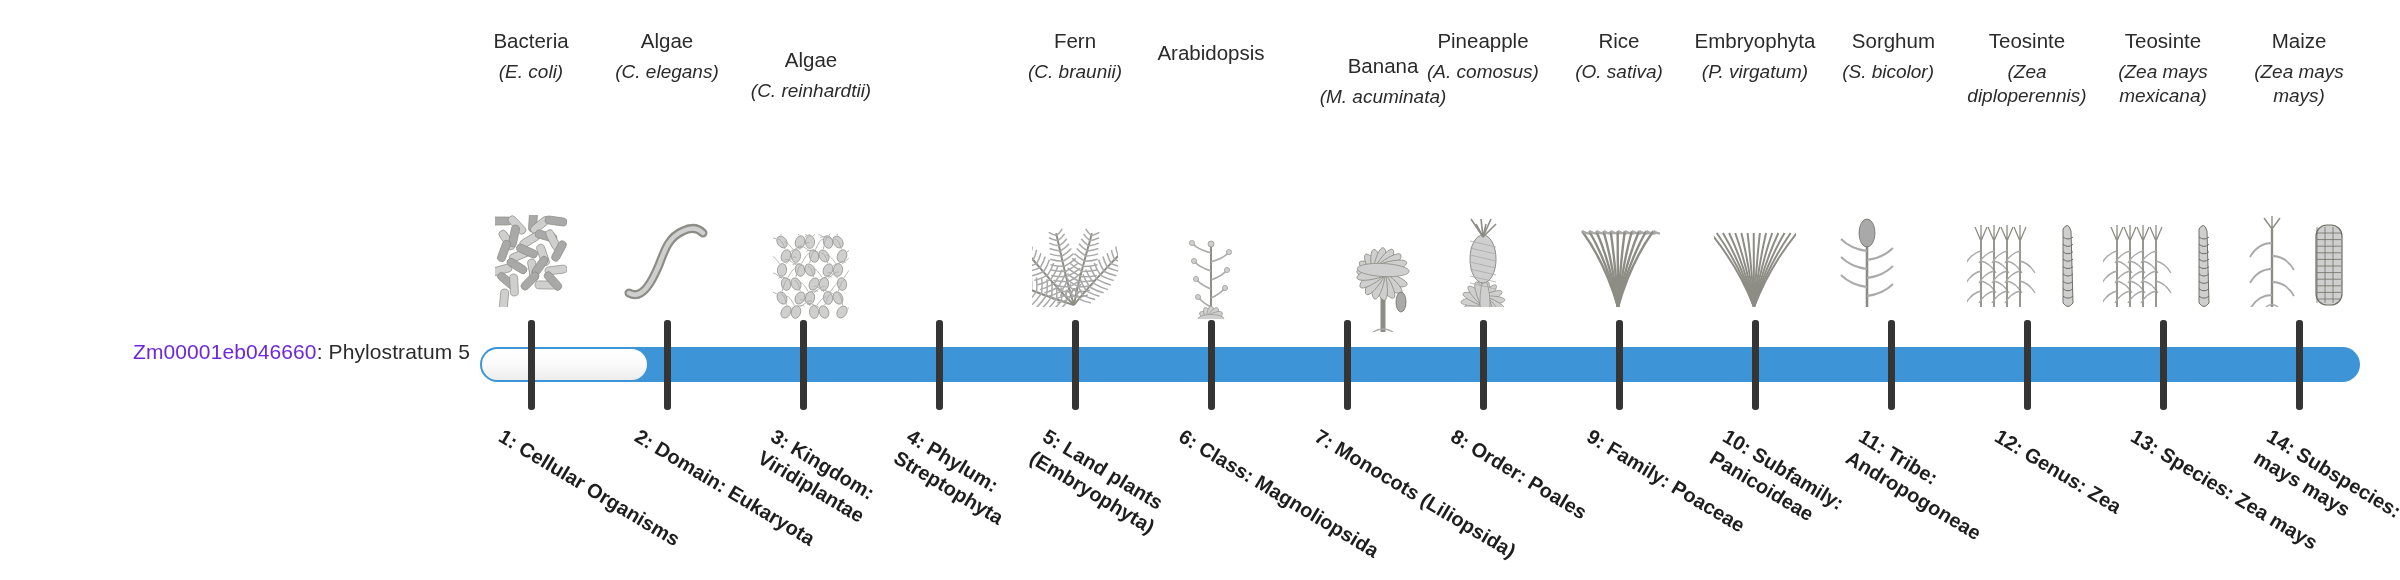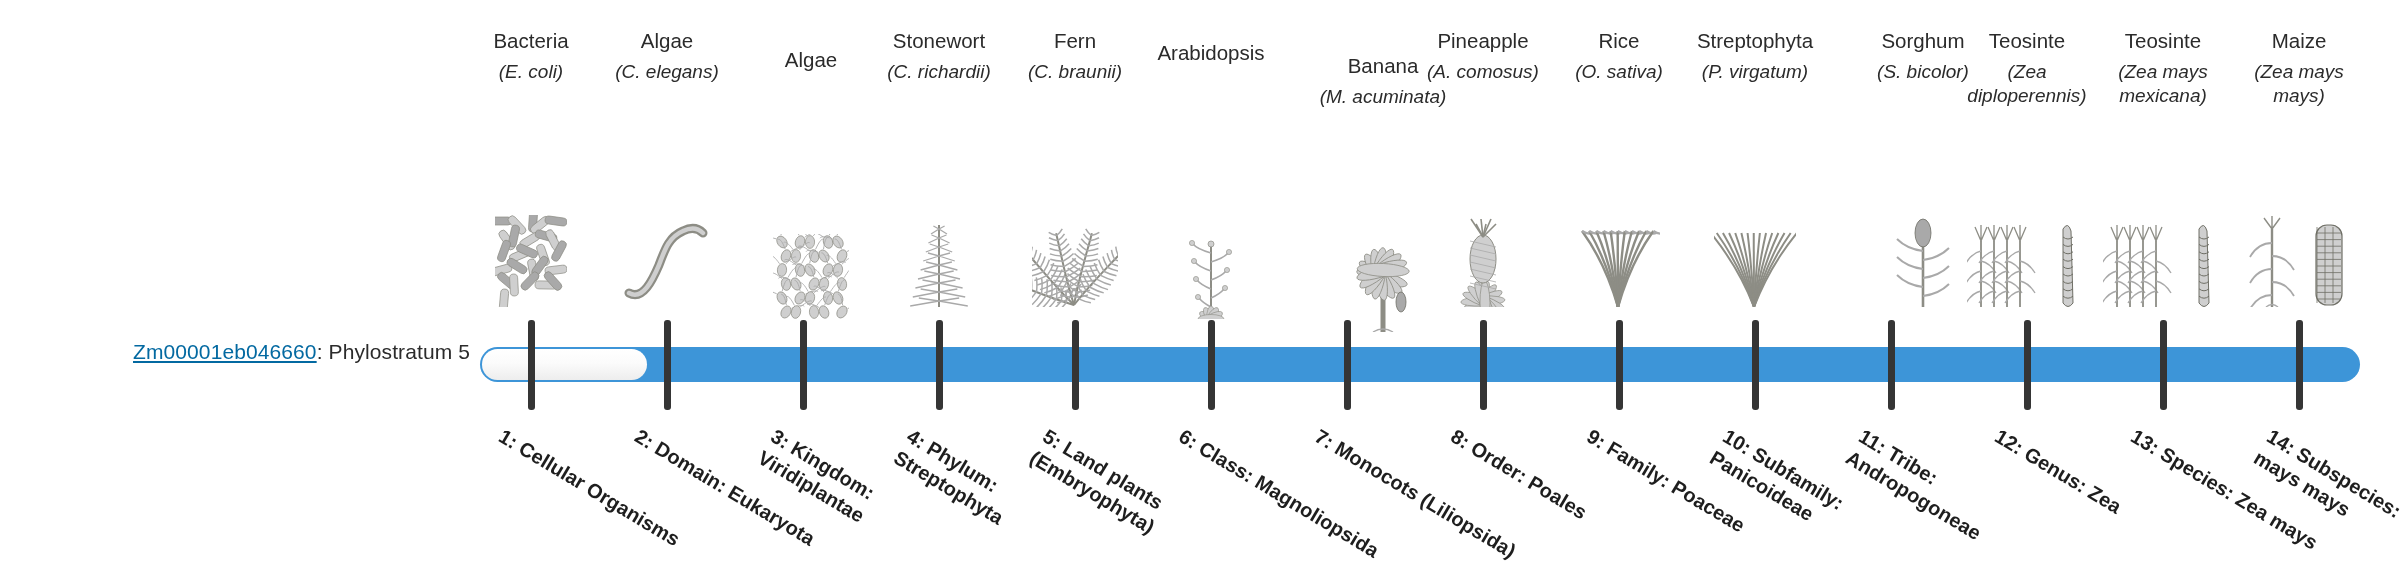--- a/index.html
+++ b/index.html
@@ -23,22 +23,21 @@
     left: 0px;
     top: 340px;
     width: 470px;
     text-align: right;
     font-size: 21px;
     color: #2b2b2b;
     white-space: nowrap;
     letter-spacing: 0.1px;
   }
   #gene-caption .gene-link {
-    color: #0369a1;
-    text-decoration: underline;
+    color: #6d28d9;
     cursor: pointer;
   }
 
   
   #columns {
     position: absolute;
     left: 463px;
     top: 28px;
     width: 1904px;
     height: 282px;
@@ -232,20 +231,21 @@
         <div class="latin-name">(C. elegans)</div>
         <div class="organism-art">
           <svg width="96" height="92" viewBox="0 0 96 92">
             <path d="M10 78 C 24 86, 34 64, 40 50 C 46 34, 50 22, 64 16 C 74 11, 80 14, 84 18" fill="none" stroke="#8d8d85" stroke-width="9" stroke-linecap="round"></path>
             <path d="M10 78 C 24 86, 34 64, 40 50 C 46 34, 50 22, 64 16 C 74 11, 80 14, 84 18" fill="none" stroke="#cfcfcf" stroke-width="4.5" stroke-linecap="round"></path>
           </svg>
         </div>
       </div>
       <div class="species-col" style="left: 280px; margin-top: 19px;">
         <div class="common-name">Algae</div>
+        <div class="latin-name">(C. reinhardtii)</div>
         <div class="organism-art">
           <svg width="76" height="92" viewBox="0 0 76 92">
             <g transform="translate(9,8) rotate(-35)">
               <ellipse rx="4.6" ry="6.4" fill="#cfcfcf" stroke="#8d8d85" stroke-width="0.7"></ellipse>
               <path d="M-3 -6 C -8 -12, -11 -14, -13 -13" fill="none" stroke="#a9a9a9" stroke-width="0.8"></path>
               <path d="M3 -6 C 8 -12, 11 -15, 13 -14" fill="none" stroke="#a9a9a9" stroke-width="0.8"></path>
             </g>
             <g transform="translate(27,8) rotate(18)">
               <ellipse rx="4.6" ry="6.4" fill="#cfcfcf" stroke="#8d8d85" stroke-width="0.7"></ellipse>
               <path d="M-3 -6 C -8 -12, -11 -14, -13 -13" fill="none" stroke="#a9a9a9" stroke-width="0.8"></path>
@@ -384,38 +384,20 @@
             <g transform="translate(51,78) rotate(-21)">
               <ellipse rx="4.6" ry="6.4" fill="#cfcfcf" stroke="#8d8d85" stroke-width="0.7"></ellipse>
               <path d="M-3 -6 C -8 -12, -11 -14, -13 -13" fill="none" stroke="#a9a9a9" stroke-width="0.8"></path>
               <path d="M3 -6 C 8 -12, 11 -15, 13 -14" fill="none" stroke="#a9a9a9" stroke-width="0.8"></path>
             </g>
             <g transform="translate(69,78) rotate(32)">
               <ellipse rx="4.6" ry="6.4" fill="#cfcfcf" stroke="#8d8d85" stroke-width="0.7"></ellipse>
               <path d="M-3 -6 C -8 -12, -11 -14, -13 -13" fill="none" stroke="#a9a9a9" stroke-width="0.8"></path>
               <path d="M3 -6 C 8 -12, 11 -15, 13 -14" fill="none" stroke="#a9a9a9" stroke-width="0.8"></path>
             </g>
-          </svg>
-        </div>
-      </div>
-      <div class="species-col" style="left: 408px;">
-        <div class="common-name">Stonewort</div>
-        <div class="latin-name">(C. richardii)</div>
-        <div class="organism-art">
-          <svg width="76" height="92" viewBox="0 0 76 92">
-            <path d="M38 92 L38 10" stroke="#8d8d85" stroke-width="2"></path>
-            <path d="M38 14 L30 19 M38 14 L46 19 M38 14 L32.4 11 M38 14 L43.6 11" stroke="#a9a9a9" stroke-width="1.3" fill="none"></path>
-            <path d="M38 23 L27.4 28 M38 23 L48.6 28 M38 23 L30.580000000000002 20 M38 23 L45.42 20" stroke="#a9a9a9" stroke-width="1.3" fill="none"></path>
-            <path d="M38 32 L24.8 37 M38 32 L51.2 37 M38 32 L28.76 29 M38 32 L47.239999999999995 29" stroke="#a9a9a9" stroke-width="1.3" fill="none"></path>
-            <path d="M38 41 L22.2 46 M38 41 L53.8 46 M38 41 L26.939999999999998 38 M38 41 L49.06 38" stroke="#a9a9a9" stroke-width="1.3" fill="none"></path>
-            <path d="M38 50 L19.6 55 M38 50 L56.4 55 M38 50 L25.12 47 M38 50 L50.879999999999995 47" stroke="#a9a9a9" stroke-width="1.3" fill="none"></path>
-            <path d="M38 59 L17 64 M38 59 L59 64 M38 59 L23.3 56 M38 59 L52.7 56" stroke="#a9a9a9" stroke-width="1.3" fill="none"></path>
-            <path d="M38 68 L14.399999999999999 73 M38 68 L61.6 73 M38 68 L21.48 65 M38 68 L54.519999999999996 65" stroke="#a9a9a9" stroke-width="1.3" fill="none"></path>
-            <path d="M38 77 L11.8 82 M38 77 L64.2 82 M38 77 L19.66 74 M38 77 L56.34 74" stroke="#a9a9a9" stroke-width="1.3" fill="none"></path>
-            <path d="M38 86 L9.2 91 M38 86 L66.8 91 M38 86 L17.84 83 M38 86 L58.16 83" stroke="#a9a9a9" stroke-width="1.3" fill="none"></path>
           </svg>
         </div>
       </div>
       <div class="species-col" style="left: 544px;">
         <div class="common-name">Fern</div>
         <div class="latin-name">(C. braunii)</div>
         <div class="organism-art">
           <svg width="86" height="92" viewBox="0 0 86 92">
             <g transform="translate(42,90) rotate(-70)">
               <path d="M0 0 C -2 -30, 0 -55, 0 -74" stroke="#8d8d85" stroke-width="2" fill="none"></path>
@@ -606,21 +588,21 @@
             <path d="M40 92 q 7.48 -44 21.08 -76" stroke="#8d8d85" stroke-width="2.4" fill="none"></path>
             <path d="M61.08 16 q 6 4 10 2" stroke="#a9a9a9" stroke-width="2.4" fill="none"></path>
             <path d="M40 92 q 10.01 -44 28.21 -76" stroke="#8d8d85" stroke-width="2.4" fill="none"></path>
             <path d="M68.21000000000001 16 q 6 4 10 2" stroke="#a9a9a9" stroke-width="2.4" fill="none"></path>
             <path d="M40 92 q 12.540000000000001 -44 35.339999999999996 -76" stroke="#8d8d85" stroke-width="2.4" fill="none"></path>
             <path d="M75.34 16 q 6 4 10 2" stroke="#a9a9a9" stroke-width="2.4" fill="none"></path>
           </svg>
         </div>
       </div>
       <div class="species-col" style="left: 1224px;">
-        <div class="common-name">Streptophyta</div>
+        <div class="common-name">Embryophyta</div>
         <div class="latin-name">(P. virgatum)</div>
         <div class="organism-art">
           <svg width="82" height="92" viewBox="0 0 82 92">
             <path d="M40 92 q -15.5 -40 -43.4 -74" stroke="#8d8d85" stroke-width="2" fill="none"></path>
             <path d="M40 92 q -13.3 -40 -37.24 -74" stroke="#8d8d85" stroke-width="2" fill="none"></path>
             <path d="M40 92 q -11.1 -40 -31.08 -74" stroke="#8d8d85" stroke-width="2" fill="none"></path>
             <path d="M40 92 q -8.899999999999999 -40 -24.919999999999995 -74" stroke="#8d8d85" stroke-width="2" fill="none"></path>
             <path d="M40 92 q -6.699999999999999 -40 -18.759999999999998 -74" stroke="#8d8d85" stroke-width="2" fill="none"></path>
             <path d="M40 92 q -4.5 -40 -12.6 -74" stroke="#8d8d85" stroke-width="2" fill="none"></path>
             <path d="M40 92 q -2.299999999999999 -40 -6.439999999999997 -74" stroke="#8d8d85" stroke-width="2" fill="none"></path>
@@ -628,21 +610,21 @@
             <path d="M40 92 q 2.1000000000000014 -40 5.8800000000000034 -74" stroke="#8d8d85" stroke-width="2" fill="none"></path>
             <path d="M40 92 q 4.300000000000001 -40 12.040000000000001 -74" stroke="#8d8d85" stroke-width="2" fill="none"></path>
             <path d="M40 92 q 6.5 -40 18.2 -74" stroke="#8d8d85" stroke-width="2" fill="none"></path>
             <path d="M40 92 q 8.700000000000003 -40 24.360000000000007 -74" stroke="#8d8d85" stroke-width="2" fill="none"></path>
             <path d="M40 92 q 10.900000000000002 -40 30.520000000000003 -74" stroke="#8d8d85" stroke-width="2" fill="none"></path>
             <path d="M40 92 q 13.100000000000001 -40 36.68 -74" stroke="#8d8d85" stroke-width="2" fill="none"></path>
             <path d="M40 92 q 15.300000000000004 -40 42.84000000000001 -74" stroke="#8d8d85" stroke-width="2" fill="none"></path>
           </svg>
         </div>
       </div>
-      <div class="species-col" style="left: 1392px;">
+      <div class="species-col" style="left: 1336px; text-align: right;">
         <div class="common-name">Sorghum</div>
         <div class="latin-name">(S. bicolor)</div>
         <div class="organism-art">
           <svg width="76" height="92" viewBox="0 0 76 92">
             <path d="M38 92 L38 26" stroke="#8d8d85" stroke-width="2.6"></path>
             <path d="M38 36 q -16 -2 -26 -12" stroke="#a9a9a9" stroke-width="2" fill="none"></path>
             <path d="M38 45 q 16 -2 26 -12" stroke="#a9a9a9" stroke-width="2" fill="none"></path>
             <path d="M38 54 q -16 -2 -26 -12" stroke="#a9a9a9" stroke-width="2" fill="none"></path>
             <path d="M38 63 q 16 -2 26 -12" stroke="#a9a9a9" stroke-width="2" fill="none"></path>
             <path d="M38 72 q -16 -2 -26 -12" stroke="#a9a9a9" stroke-width="2" fill="none"></path>

